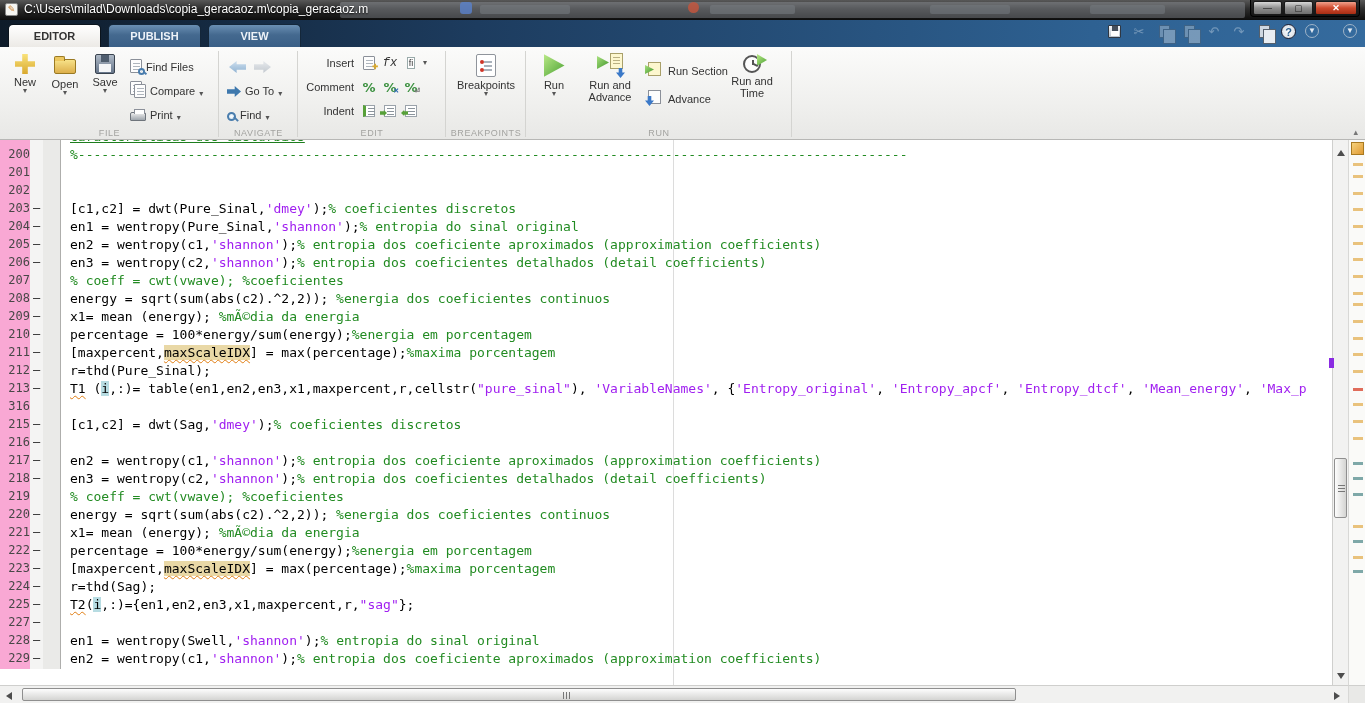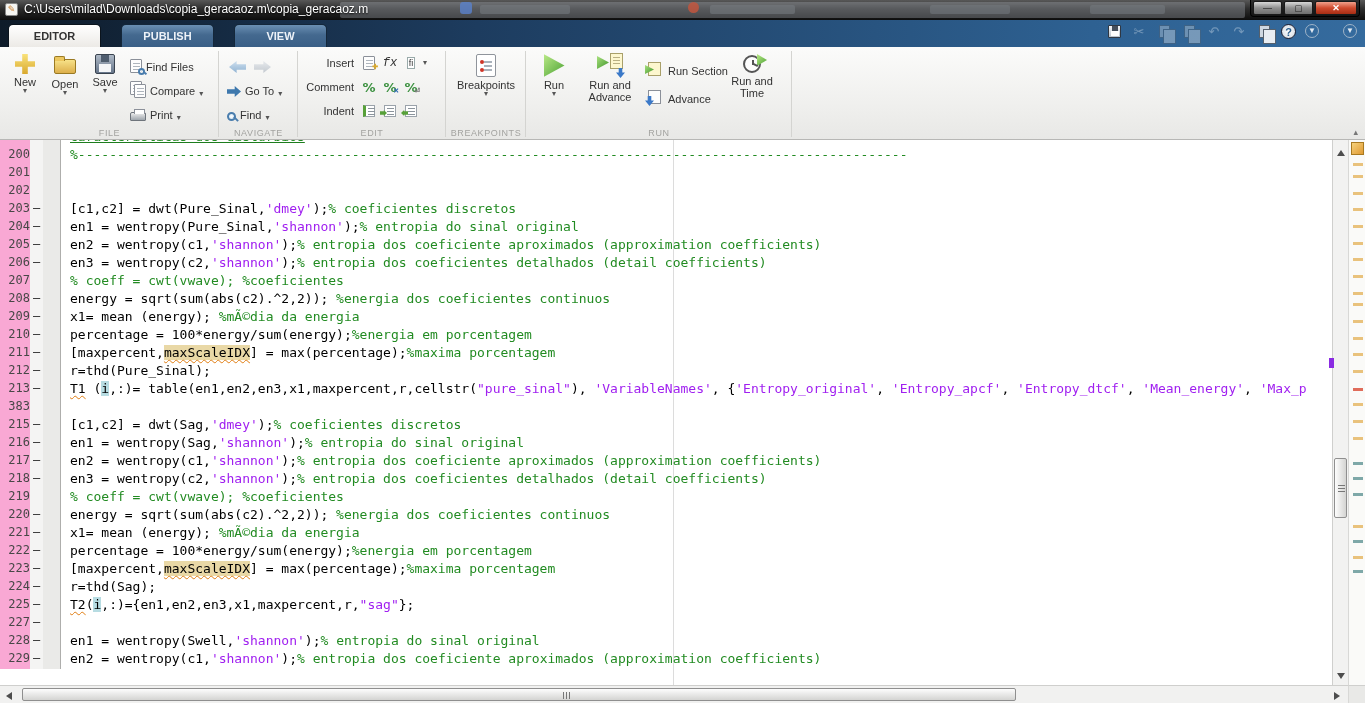--- a/index.html
+++ b/index.html
@@ -14,21 +14,21 @@
   .wtitle { position:absolute; left:24px; top:2px; font-size:12px; color:#fff; text-shadow:0 1px 2px #000; }
   .winbtns { position:absolute; right:5px; top:0; height:17px; display:flex;
     background:rgba(20,20,20,.6); border:1px solid #000; border-top:none; border-radius:0 0 4px 4px; padding:1px; }
   .wbtn { width:29px; height:14px; margin:0 1px; border:1px solid #1a1a1a; border-radius:2px;
     background:linear-gradient(#d9d9d9,#8f8f8f 50%,#6f6f6f); font-size:9px; line-height:12px; text-align:center; color:#222; }
   .wbtn.close { width:42px; background:linear-gradient(#f0a18c,#cf4a2e 50%,#a72d14); color:#fff; font-weight:bold; }
 
   
   .tabband { position:absolute; top:20px; left:0; width:1365px; height:27px;
     background:linear-gradient(90deg,#0e1b29,#1d3c5f 35%,#2e6192 80%,#356b9e); }
-  .tabs { position:absolute; left:8px; bottom:0; display:flex; gap:20px; }
+  .tabs { position:absolute; left:8px; bottom:0; display:flex; gap:7px; }
   .tab { width:93px; height:23px; border-radius:5px 5px 0 0; display:flex; align-items:center; justify-content:center;
     font-size:11px; font-weight:bold; }
   .tab.active { background:linear-gradient(#ffffff,#eceae6); color:#333; border:1px solid #0b141d; border-bottom:none; }
   .tab.inactive { background:linear-gradient(#6a8fb3,#44698f 45%,#3a5f86); color:#edf2f8; border:1px solid #14273a; border-bottom:none; }
   .qat { position:absolute; right:8px; top:3px; display:flex; gap:9px; align-items:center; }
   .qico { width:16px; height:16px; position:relative; display:flex; align-items:center; justify-content:center;
     color:#dfe8f1; font-size:13px; }
   .qico.dis { opacity:.38; }
   .qfloppy { width:13px; height:13px; background:linear-gradient(#f2f4f6,#b9c2cc); border:1px solid #2f3742; border-radius:1px; position:relative; }
   .qfloppy::before { content:""; position:absolute; top:0; left:3px; width:6px; height:5px; background:#454f5c; }
@@ -378,23 +378,23 @@
       <div class="crow"><div class="gut"><span class="num">204</span><span class="dash">–</span><span class="bp"></span></div><div class="txt"><span class="k">en1 = wentropy(Pure_Sinal,</span><span class="s">'shannon'</span><span class="k">);</span><span class="c">% entropia do sinal original</span></div></div>
       <div class="crow"><div class="gut"><span class="num">205</span><span class="dash">–</span><span class="bp"></span></div><div class="txt"><span class="k">en2 = wentropy(c1,</span><span class="s">'shannon'</span><span class="k">);</span><span class="c">% entropia dos coeficiente aproximados (approximation coefficients)</span></div></div>
       <div class="crow"><div class="gut"><span class="num">206</span><span class="dash">–</span><span class="bp"></span></div><div class="txt"><span class="k">en3 = wentropy(c2,</span><span class="s">'shannon'</span><span class="k">);</span><span class="c">% entropia dos coeficientes detalhados (detail coefficients)</span></div></div>
       <div class="crow"><div class="gut"><span class="num">207</span><span class="dash"></span><span class="bp"></span></div><div class="txt"><span class="c">% coeff = cwt(vwave); %coeficientes</span></div></div>
       <div class="crow"><div class="gut"><span class="num">208</span><span class="dash">–</span><span class="bp"></span></div><div class="txt"><span class="k">energy = sqrt(sum(abs(c2).^2,2)); </span><span class="c">%energia dos coeficientes continuos</span></div></div>
       <div class="crow"><div class="gut"><span class="num">209</span><span class="dash">–</span><span class="bp"></span></div><div class="txt"><span class="k">x1= mean (energy); </span><span class="c">%mÃ©dia da energia</span></div></div>
       <div class="crow"><div class="gut"><span class="num">210</span><span class="dash">–</span><span class="bp"></span></div><div class="txt"><span class="k">percentage = 100*energy/sum(energy);</span><span class="c">%energia em porcentagem</span></div></div>
       <div class="crow"><div class="gut"><span class="num">211</span><span class="dash">–</span><span class="bp"></span></div><div class="txt"><span class="k">[maxpercent,</span><span class="hl">maxScaleIDX</span><span class="k">] = max(percentage);</span><span class="c">%maxima porcentagem</span></div></div>
       <div class="crow"><div class="gut"><span class="num">212</span><span class="dash">–</span><span class="bp"></span></div><div class="txt"><span class="k">r=thd(Pure_Sinal);</span></div></div>
       <div class="crow"><div class="gut"><span class="num">213</span><span class="dash">–</span><span class="bp"></span></div><div class="txt"><span class="wv">T1</span><span class="k"> (</span><span class="hb">i</span><span class="k">,:)= table(en1,en2,en3,x1,maxpercent,r,cellstr(</span><span class="s">"pure_sinal"</span><span class="k">), </span><span class="s">'VariableNames'</span><span class="k">, {</span><span class="s">'Entropy_original'</span><span class="k">, </span><span class="s">'Entropy_apcf'</span><span class="k">, </span><span class="s">'Entropy_dtcf'</span><span class="k">, </span><span class="s">'Mean_energy'</span><span class="k">, </span><span class="s">'Max_p</span></div></div>
-      <div class="crow"><div class="gut"><span class="num">383</span><span class="dash"></span><span class="bp"></span></div><div class="txt"></div></div>
+      <div class="crow"><div class="gut"><span class="num">316</span><span class="dash"></span><span class="bp"></span></div><div class="txt"></div></div>
       <div class="crow"><div class="gut"><span class="num">215</span><span class="dash">–</span><span class="bp"></span></div><div class="txt"><span class="k">[c1,c2] = dwt(Sag,</span><span class="s">'dmey'</span><span class="k">);</span><span class="c">% coeficientes discretos</span></div></div>
-      <div class="crow"><div class="gut"><span class="num">216</span><span class="dash">–</span><span class="bp"></span></div><div class="txt"><span class="k">en1 = wentropy(Sag,</span><span class="s">'shannon'</span><span class="k">);</span><span class="c">% entropia do sinal original</span></div></div>
+      <div class="crow"><div class="gut"><span class="num">216</span><span class="dash">–</span><span class="bp"></span></div></div>
       <div class="crow"><div class="gut"><span class="num">217</span><span class="dash">–</span><span class="bp"></span></div><div class="txt"><span class="k">en2 = wentropy(c1,</span><span class="s">'shannon'</span><span class="k">);</span><span class="c">% entropia dos coeficiente aproximados (approximation coefficients)</span></div></div>
       <div class="crow"><div class="gut"><span class="num">218</span><span class="dash">–</span><span class="bp"></span></div><div class="txt"><span class="k">en3 = wentropy(c2,</span><span class="s">'shannon'</span><span class="k">);</span><span class="c">% entropia dos coeficientes detalhados (detail coefficients)</span></div></div>
       <div class="crow"><div class="gut"><span class="num">219</span><span class="dash"></span><span class="bp"></span></div><div class="txt"><span class="c">% coeff = cwt(vwave); %coeficientes</span></div></div>
       <div class="crow"><div class="gut"><span class="num">220</span><span class="dash">–</span><span class="bp"></span></div><div class="txt"><span class="k">energy = sqrt(sum(abs(c2).^2,2)); </span><span class="c">%energia dos coeficientes continuos</span></div></div>
       <div class="crow"><div class="gut"><span class="num">221</span><span class="dash">–</span><span class="bp"></span></div><div class="txt"><span class="k">x1= mean (energy); </span><span class="c">%mÃ©dia da energia</span></div></div>
       <div class="crow"><div class="gut"><span class="num">222</span><span class="dash">–</span><span class="bp"></span></div><div class="txt"><span class="k">percentage = 100*energy/sum(energy);</span><span class="c">%energia em porcentagem</span></div></div>
       <div class="crow"><div class="gut"><span class="num">223</span><span class="dash">–</span><span class="bp"></span></div><div class="txt"><span class="k">[maxpercent,</span><span class="hl">maxScaleIDX</span><span class="k">] = max(percentage);</span><span class="c">%maxima porcentagem</span></div></div>
       <div class="crow"><div class="gut"><span class="num">224</span><span class="dash">–</span><span class="bp"></span></div><div class="txt"><span class="k">r=thd(Sag);</span></div></div>
       <div class="crow"><div class="gut"><span class="num">225</span><span class="dash">–</span><span class="bp"></span></div><div class="txt"><span class="wv">T2</span><span class="k">(</span><span class="hb">i</span><span class="k">,:)={en1,en2,en3,x1,maxpercent,r,</span><span class="s">"sag"</span><span class="k">};</span></div></div>
       <div class="crow"><div class="gut"><span class="num">227</span><span class="dash">–</span><span class="bp"></span></div></div>

